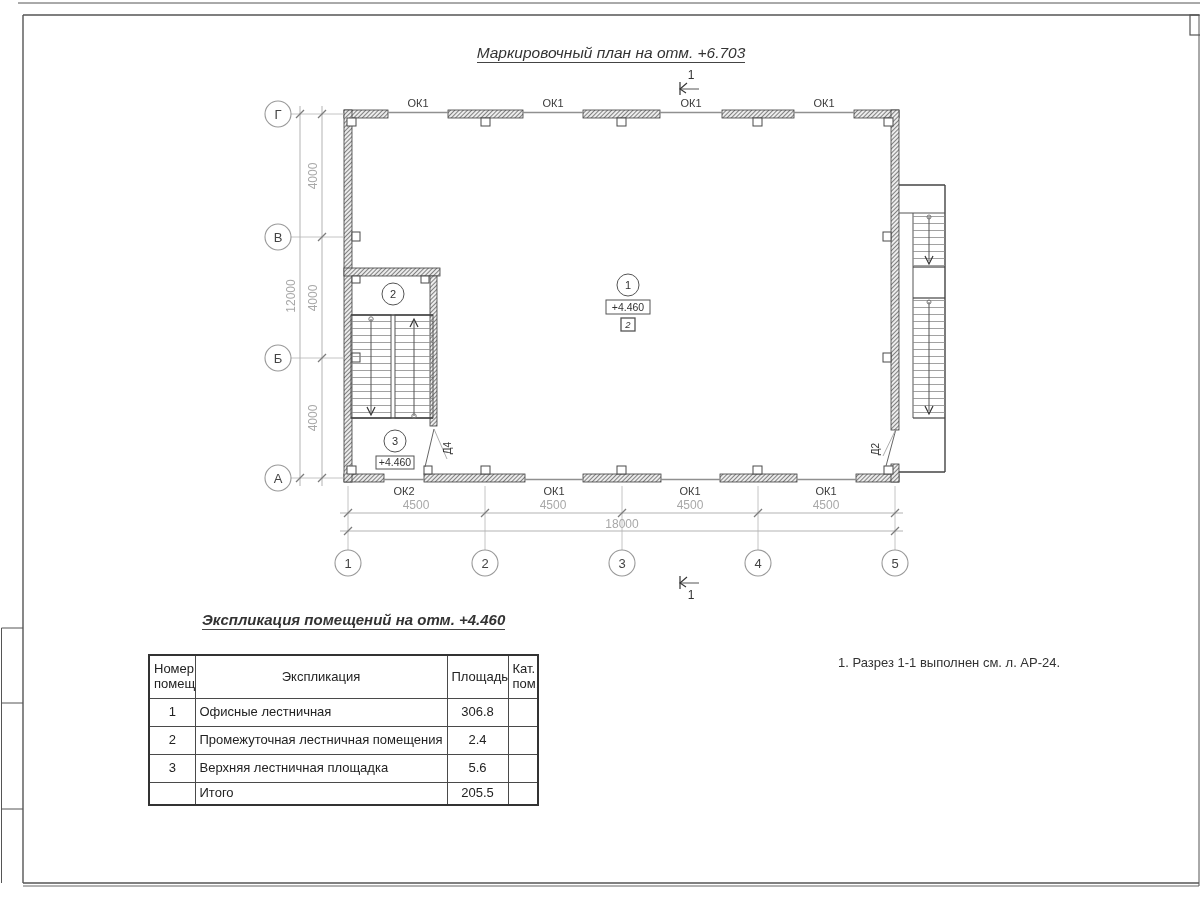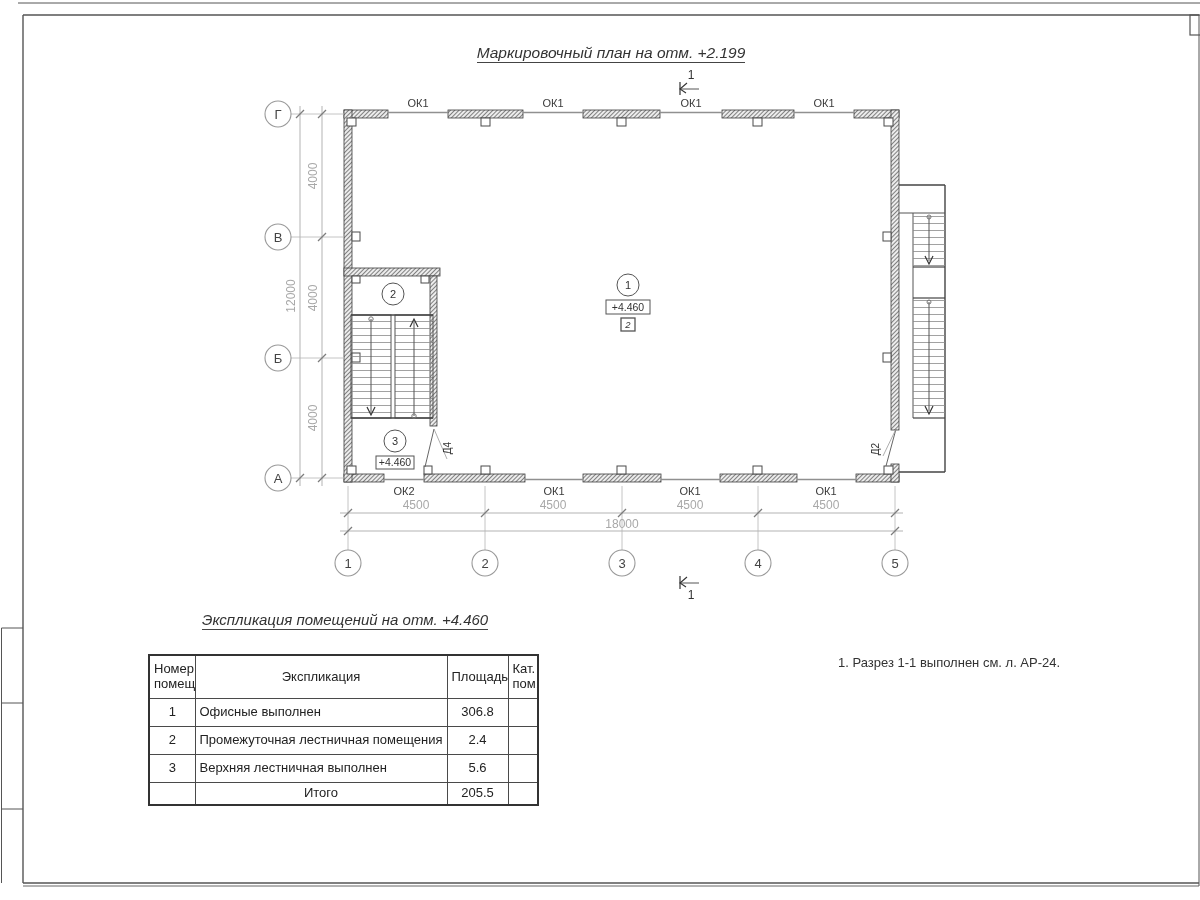--- a/index.html
+++ b/index.html
@@ -12,31 +12,31 @@
   .svg-axis{font-size:13px;fill:#444;}
   .svg-room{font-size:11px;fill:#333;}
   .svg-elev{font-size:10.5px;fill:#333;}
   .svg-fin{font-size:9.5px;font-style:italic;fill:#333;}
   .svg-sec{font-size:12px;fill:#333;}
   .svg-door{font-size:10px;fill:#333;}
   .ovl{position:absolute;}
   .plan-title{left:466px;top:44px;width:290px;text-align:center;font-size:15.5px;
       font-style:italic;color:#333;}
   .plan-title span{border-bottom:1.2px solid #444;padding-bottom:1px;}
-  .tbl-title{left:202px;top:611px;font-size:15px;font-style:italic;color:#333;}
+  .tbl-title{left:202px;top:611px;font-size:15px;font-style:italic;color:#333;font-weight:bold;}
   .tbl-title span{border-bottom:1.2px solid #444;padding-bottom:1px;}
   .note{left:838px;top:655px;font-size:13px;color:#333;}
   table.expl{position:absolute;left:148px;top:654px;width:389px;border-collapse:collapse;
       table-layout:fixed;font-size:13px;color:#222;}
   table.expl td,table.expl th{border:1px solid #4a4a4a;padding:0 4px;overflow:hidden;
       font-weight:normal;line-height:1.12;}
   table.expl{border:2px solid #333;}
   table.expl th{text-align:center;vertical-align:middle;height:42px;}
   table.expl td{height:27px;vertical-align:middle;}
-  td.c{text-align:center;} td.l{text-align:left;padding-left:8px;} td.r{text-align:center;padding-right:4px;}
+  td.c{text-align:center;} td.l{text-align:left;padding-left:8px;} td.r{text-align:left;padding-right:4px;}
   tr.total td{height:21px;}
 </style>
 </head>
 <body>
 
 <div class="page">
 
 <svg width="1200" height="900" viewBox="0 0 1200 900">
   <defs>
     <pattern id="hatch" patternUnits="userSpaceOnUse" width="3" height="3" patternTransform="rotate(45)">
@@ -276,21 +276,21 @@
     <circle cx="278" cy="358" r="13" fill="none" stroke="#999" stroke-width="1.1"></circle>
     <circle cx="278" cy="478" r="13" fill="none" stroke="#999" stroke-width="1.1"></circle>
     <text class="svg-axis" text-anchor="middle" x="278" y="118.5">Г</text>
     <text class="svg-axis" text-anchor="middle" x="278" y="241.5">В</text>
     <text class="svg-axis" text-anchor="middle" x="278" y="362.5">Б</text>
     <text class="svg-axis" text-anchor="middle" x="278" y="482.5">А</text>
   </g>
 </svg>
 
 <div class="ovl plan-title">
-  <span>Маркировочный план на отм. +2.199</span>
+  <span>Маркировочный план на отм. +6.703</span>
 </div>
 
 <div class="ovl tbl-title">
   <span>Экспликация помещений на отм. +4.460</span>
 </div>
 
 <table class="expl">
   <colgroup>
         <col style="width:46px">
         <col style="width:252px">
@@ -299,33 +299,33 @@
       </colgroup>
   <tbody>
         <tr>
     <th>Номер помещ.</th>
     <th>Экспликация</th>
     <th>Площадь</th>
     <th>Кат. пом.</th>
   </tr>
   <tr>
     <td class="c">1</td>
-    <td class="l">Офисные выполнен</td>
+    <td class="l">Офисные лестничная</td>
     <td class="c">306.8</td>
     <td class="c"></td>
   </tr>
   <tr>
     <td class="c">2</td>
     <td class="l">Промежуточная лестничная помещения</td>
     <td class="c">2.4</td>
     <td class="c"></td>
   </tr>
   <tr>
     <td class="c">3</td>
-    <td class="l">Верхняя лестничная выполнен</td>
+    <td class="l">Верхняя лестничная площадка</td>
     <td class="c">5.6</td>
     <td class="c"></td>
   </tr>
   <tr class="total">
     <td></td>
     <td class="r">Итого</td>
     <td class="c">205.5</td>
     <td></td>
   </tr>
 </tbody>

